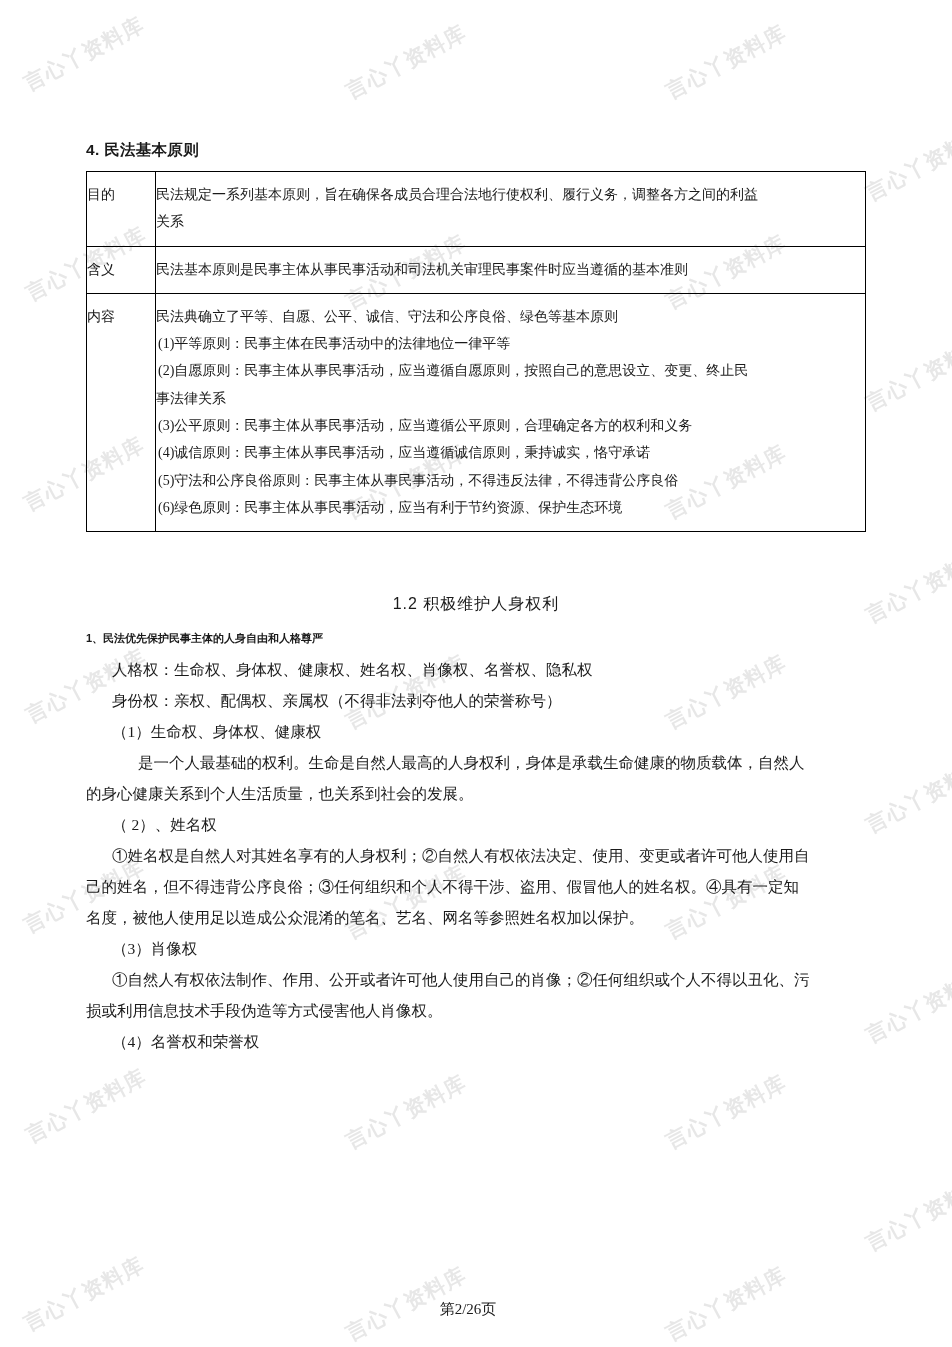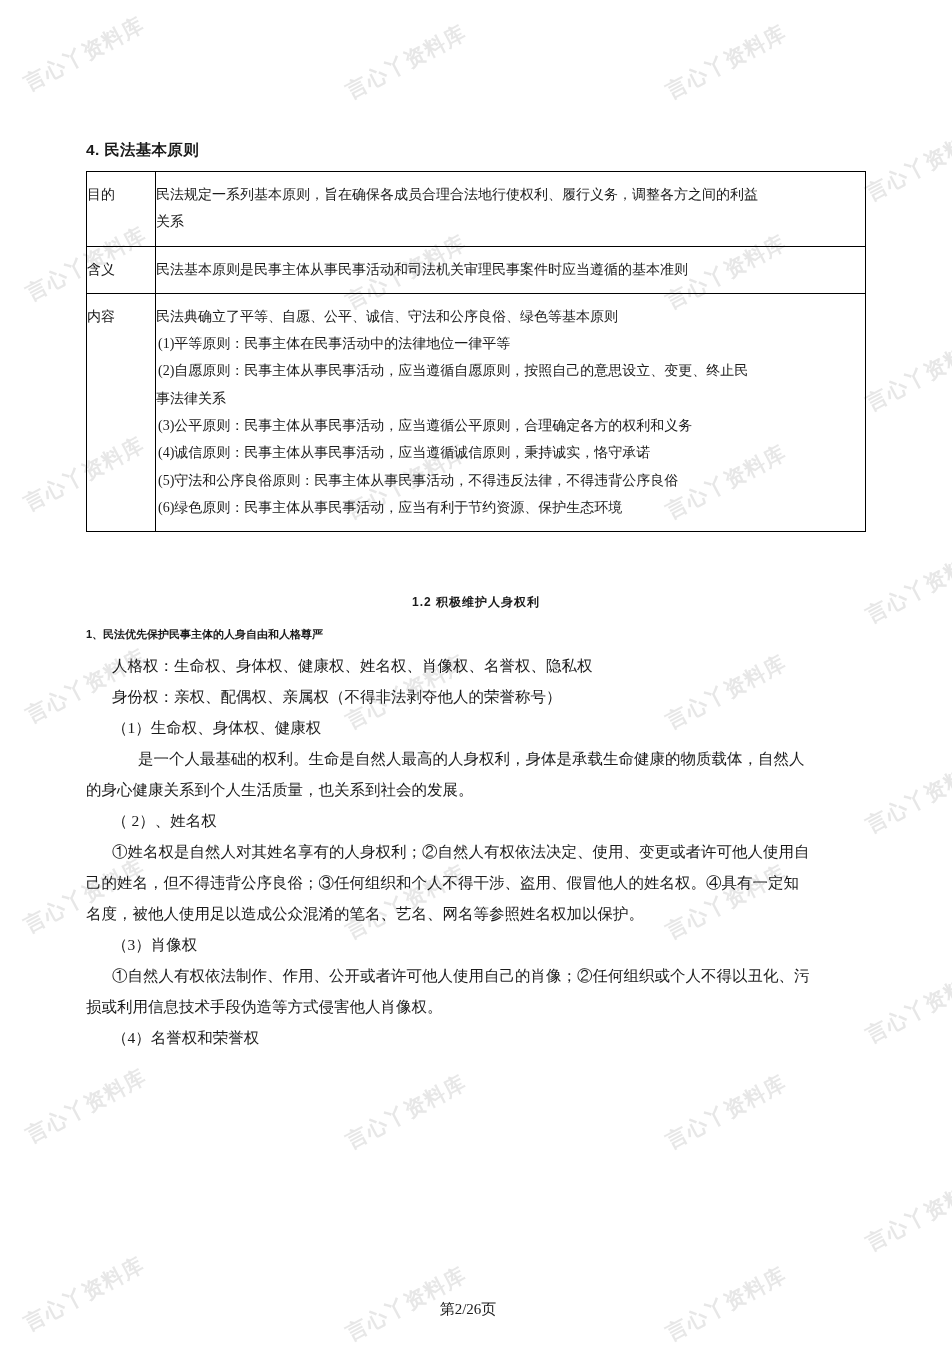--- a/index.html
+++ b/index.html
@@ -69,22 +69,22 @@
     width: 58px;
     text-align: left;
     white-space: nowrap;
   }
   .cell-line { display: block; }
   .cell-line.indent { text-indent: 0; padding-left: 2px; }
 
   .center-title {
     text-align: center;
     font-family: "Liberation Sans", "DejaVu Sans", sans-serif;
-    font-size: 12px;
-    font-weight: 700;
+    font-size: 16px;
+    font-weight: 400;
     margin: 62px 0 16px 0;
     letter-spacing: 1px;
   }
   .bold-head {
     font-family: "Liberation Sans", "DejaVu Sans", sans-serif;
     font-size: 11px;
     font-weight: 700;
     margin: 0 0 8px 0;
   }
   p.body-line {

